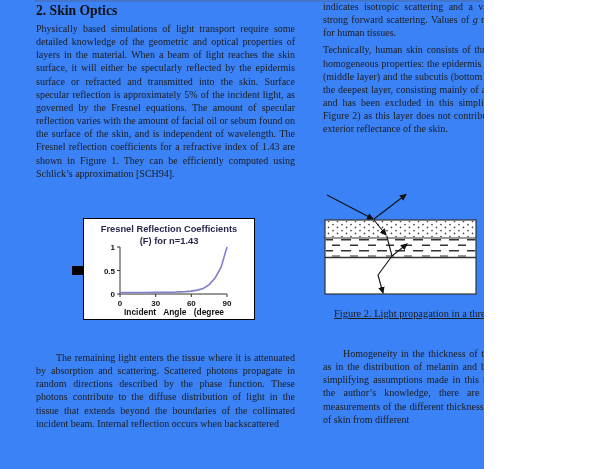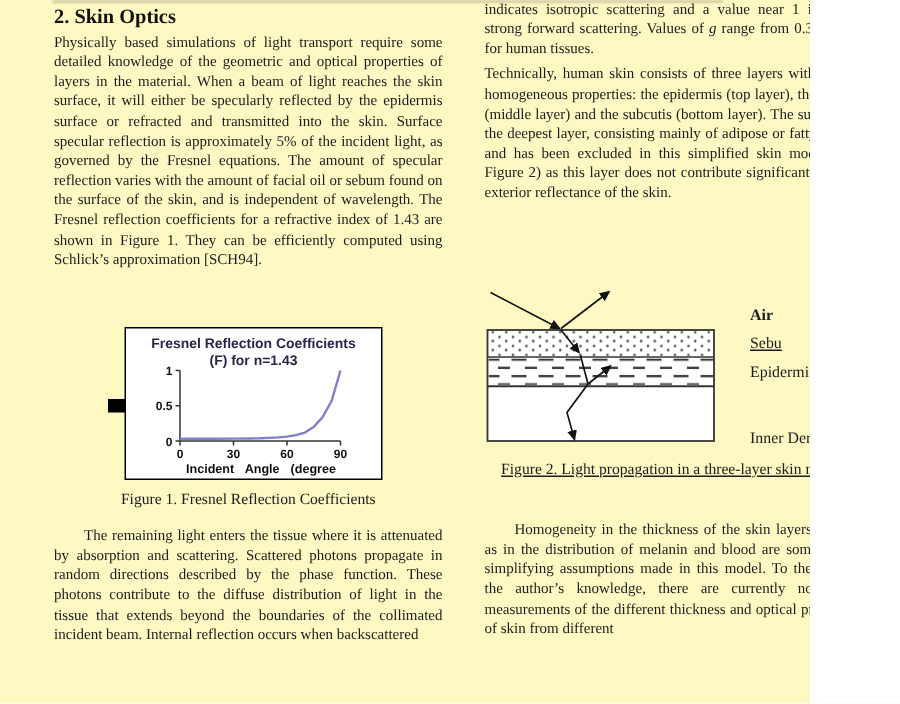--- a/index.html
+++ b/index.html
@@ -1,16 +1,16 @@
 <!DOCTYPE html>
 <html><head>
 <meta charset="utf-8">
 <style>
   html,body{margin:0;padding:0;background:#fff;}
-  .page{position:relative;width:540px;height:469px;background:#fef9c3;overflow:hidden;
+  .page{position:relative;width:484px;height:469px;background:#3b82f6;overflow:hidden;
         font-family:"Liberation Serif", serif;color:#1c1c1c;}
   .abs{position:absolute;}
   .just{text-align:justify;font-size:10px;line-height:13.15px;margin:0;}
   .indent{text-indent:20px;}
   h2.sec{font-size:13.6px;line-height:16px;margin:0;font-weight:bold;color:#111;}
   .caption{font-size:10.4px;text-align:center;margin:0;color:#1c1c1c;}
   .top-smudge{position:absolute;left:35px;top:0;width:447px;height:2px;
               background:rgba(90,90,90,.28);filter:blur(.6px);}
   
   .chartbox{position:absolute;left:83px;top:218px;width:172px;height:102px;
@@ -53,21 +53,20 @@
         <text x="31" y="78" class="tk" text-anchor="end">0</text>
         <line x1="33" y1="51.5" x2="36" y2="51.5" class="ax"></line>
         <text x="31" y="54.5" class="tk" text-anchor="end">0.5</text>
         <line x1="33" y1="28" x2="36" y2="28" class="ax"></line>
         <text x="31" y="31" class="tk" text-anchor="end">1</text>
         <text x="90" y="96" class="xl" text-anchor="middle">Incident Angle (degree</text>
         <polyline points="36.0,73.5 47.9,73.5 59.8,73.5 71.7,73.4 83.6,73.3 89.5,73.2 95.4,72.9 101.4,72.6 107.3,72.1 113.3,71.1 119.2,69.4 125.2,65.6 131.1,59.0 137.1,48.2 143.0,28.0" fill="none" stroke="#8080c8" stroke-width="1.6"></polyline>
       </svg>
   </div>
   <div class="legend-sq"></div>
-  <p class="caption abs" style="left:36px;top:328px;width:259px;">Figure 1.  Fresnel Reflection Coefficients</p>
 
   <p class="just indent abs" style="left:36px;top:351px;width:259px;">The remaining light enters the tissue where it is attenuated by absorption and scattering. Scattered photons propagate in random directions described by the phase function. These photons contribute to the diffuse distribution of light in the tissue that extends beyond the boundaries of the collimated incident beam. Internal reflection occurs when backscattered</p>
 
   <div class="abs" style="left:323px;top:0px;width:251px;">
     <p class="just"><span>indicates isotropic scattering and a value near 1 indicates strong forward scattering. Values of </span><i>g</i><span> range from 0.3 to 0.98 for human tissues.</span></p>
     <p class="just" style="margin-top:4px;">Technically, human skin consists of three layers with almost homogeneous properties: the epidermis (top layer), the dermis (middle layer) and the subcutis (bottom layer). The subcutis is the deepest layer, consisting mainly of adipose or fatty tissues and has been excluded in this simplified skin model (See Figure 2) as this layer does not contribute significantly to the exterior reflectance of the skin.</p>
   </div>
 
   <div class="fig2wrap">
     <svg width="165" height="105">

